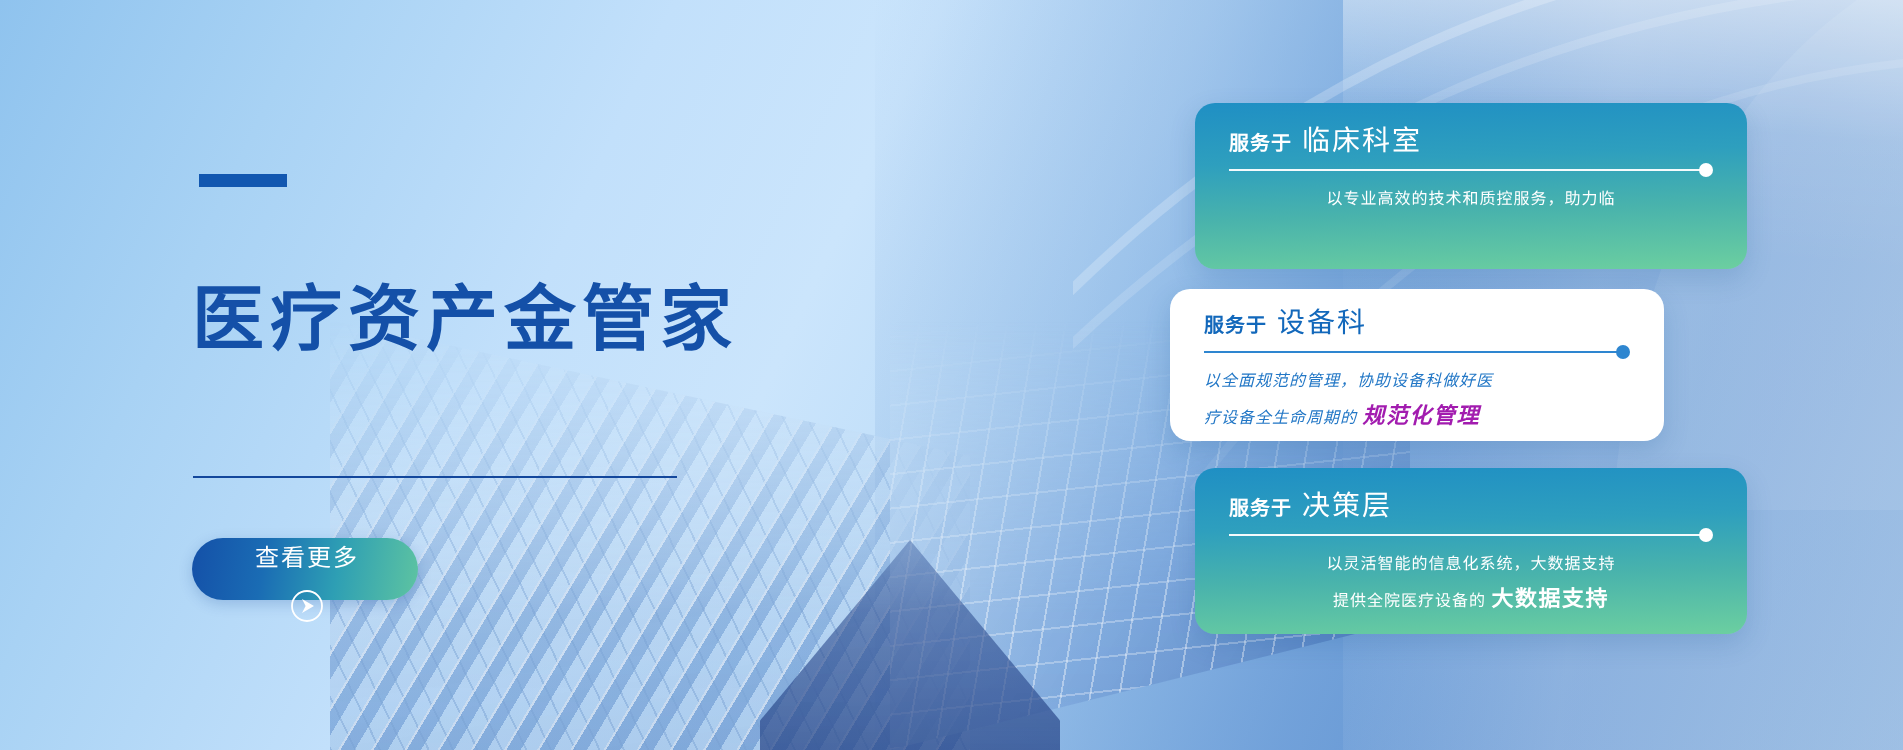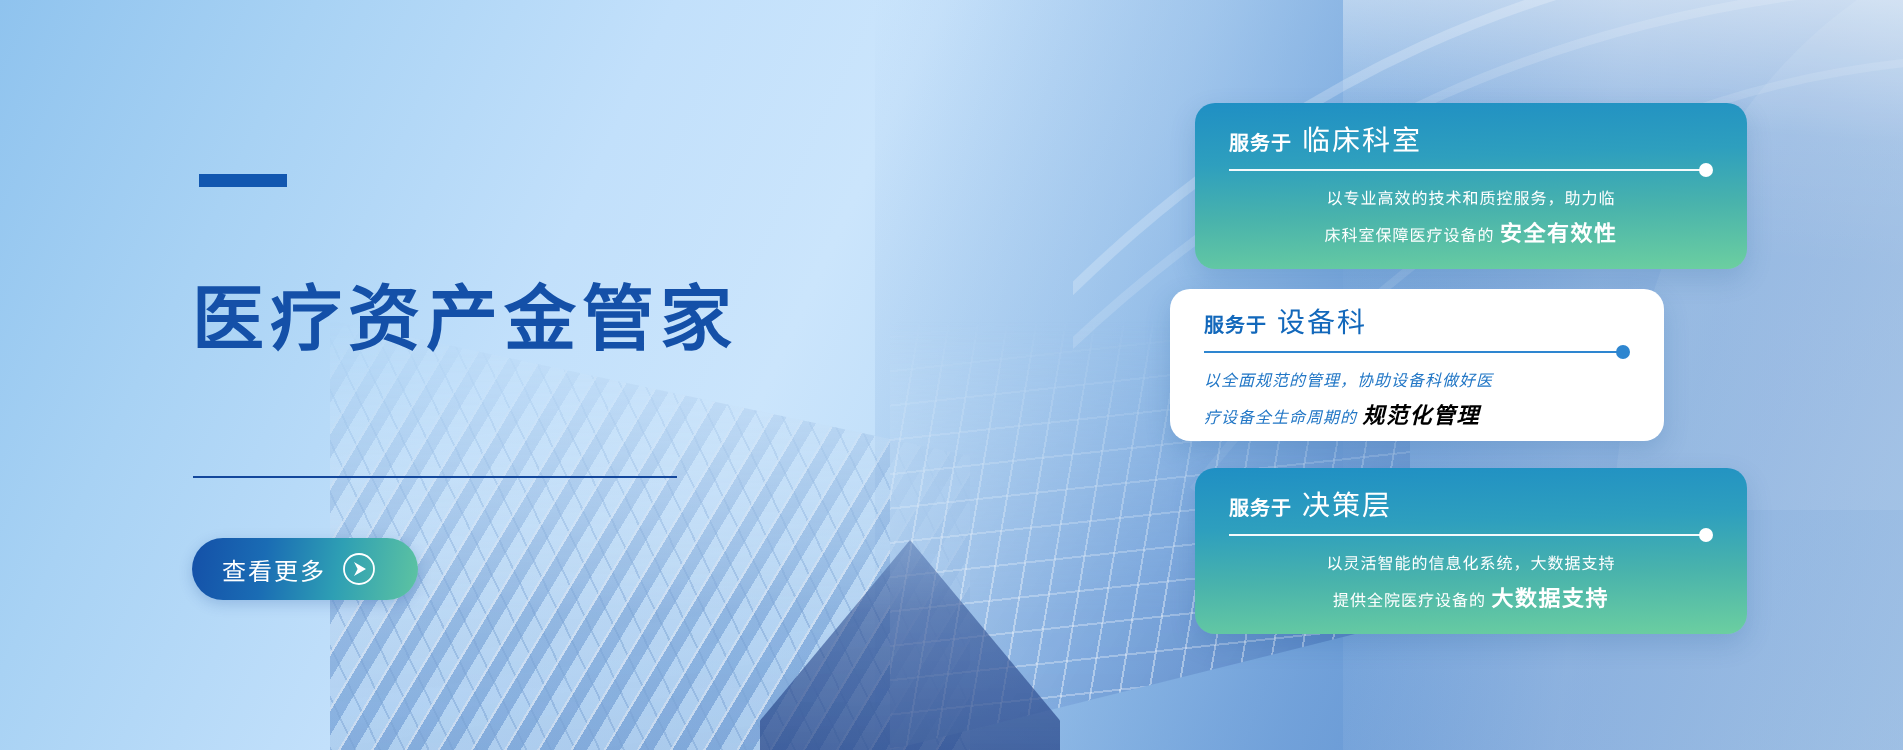--- a/index.html
+++ b/index.html
@@ -167,20 +167,21 @@
     height: 62px;
     border: 0;
     border-radius: 31px;
     padding: 0 26px 0 30px;
     display: flex;
     align-items: center;
     gap: 16px;
     cursor: pointer;
     background: linear-gradient(100deg, #1450a8 0%, #1a6cb4 32%, #2e9fb4 64%, #5ec4a1 100%);
     box-shadow: 0 4px 14px rgba(20,70,150,0.22);
+    flex-direction: column;
   }
   .cta-label {
     color: #ffffff;
     font-size: 24px;
     font-weight: normal;
     letter-spacing: 2px;
     white-space: nowrap;
   }
   .cta-arrow {
     flex: none;
@@ -264,21 +265,21 @@
     letter-spacing: 1px;
   }
   .card--gradient .card-desc { color: #ffffff; text-align: center; }
   .card--white .card-desc { color: #2277c6; font-style: italic; }
   .card-desc .emph {
     font-size: 22px;
     font-weight: bold;
     letter-spacing: 1.5px;
   }
   .card--gradient .card-desc .emph { color: #ffffff; }
-  .card--white .card-desc .emph { color: #000000; }
+  .card--white .card-desc .emph { color: #a21caf; }
   .card-desc-line2 { display: block; margin-top: 2px; }
 </style>
 </head>
 <body>
 
 <div class="banner">
 
   <div class="bg-sky-right"></div>
   <div class="bg-right-photo"></div>
 
@@ -317,24 +318,20 @@
     <div class="card-title">
       <span class="prefix">服务于</span>
       <span class="target">临床科室</span>
     </div>
     <div class="card-divider">
       <span class="line"></span>
       <span class="dot"></span>
     </div>
     <div class="card-desc">
       <span>以专业高效的技术和质控服务，助力临</span>
-      <span class="card-desc-line2">
-        <span>床科室保障医疗设备的</span>
-        <span class="emph">安全有效性</span>
-      </span>
     </div>
   </div>
 
   <div class="card card--white card-2">
     <div class="card-title">
       <span class="prefix">服务于</span>
       <span class="target">设备科</span>
     </div>
     <div class="card-divider">
       <span class="line"></span>

